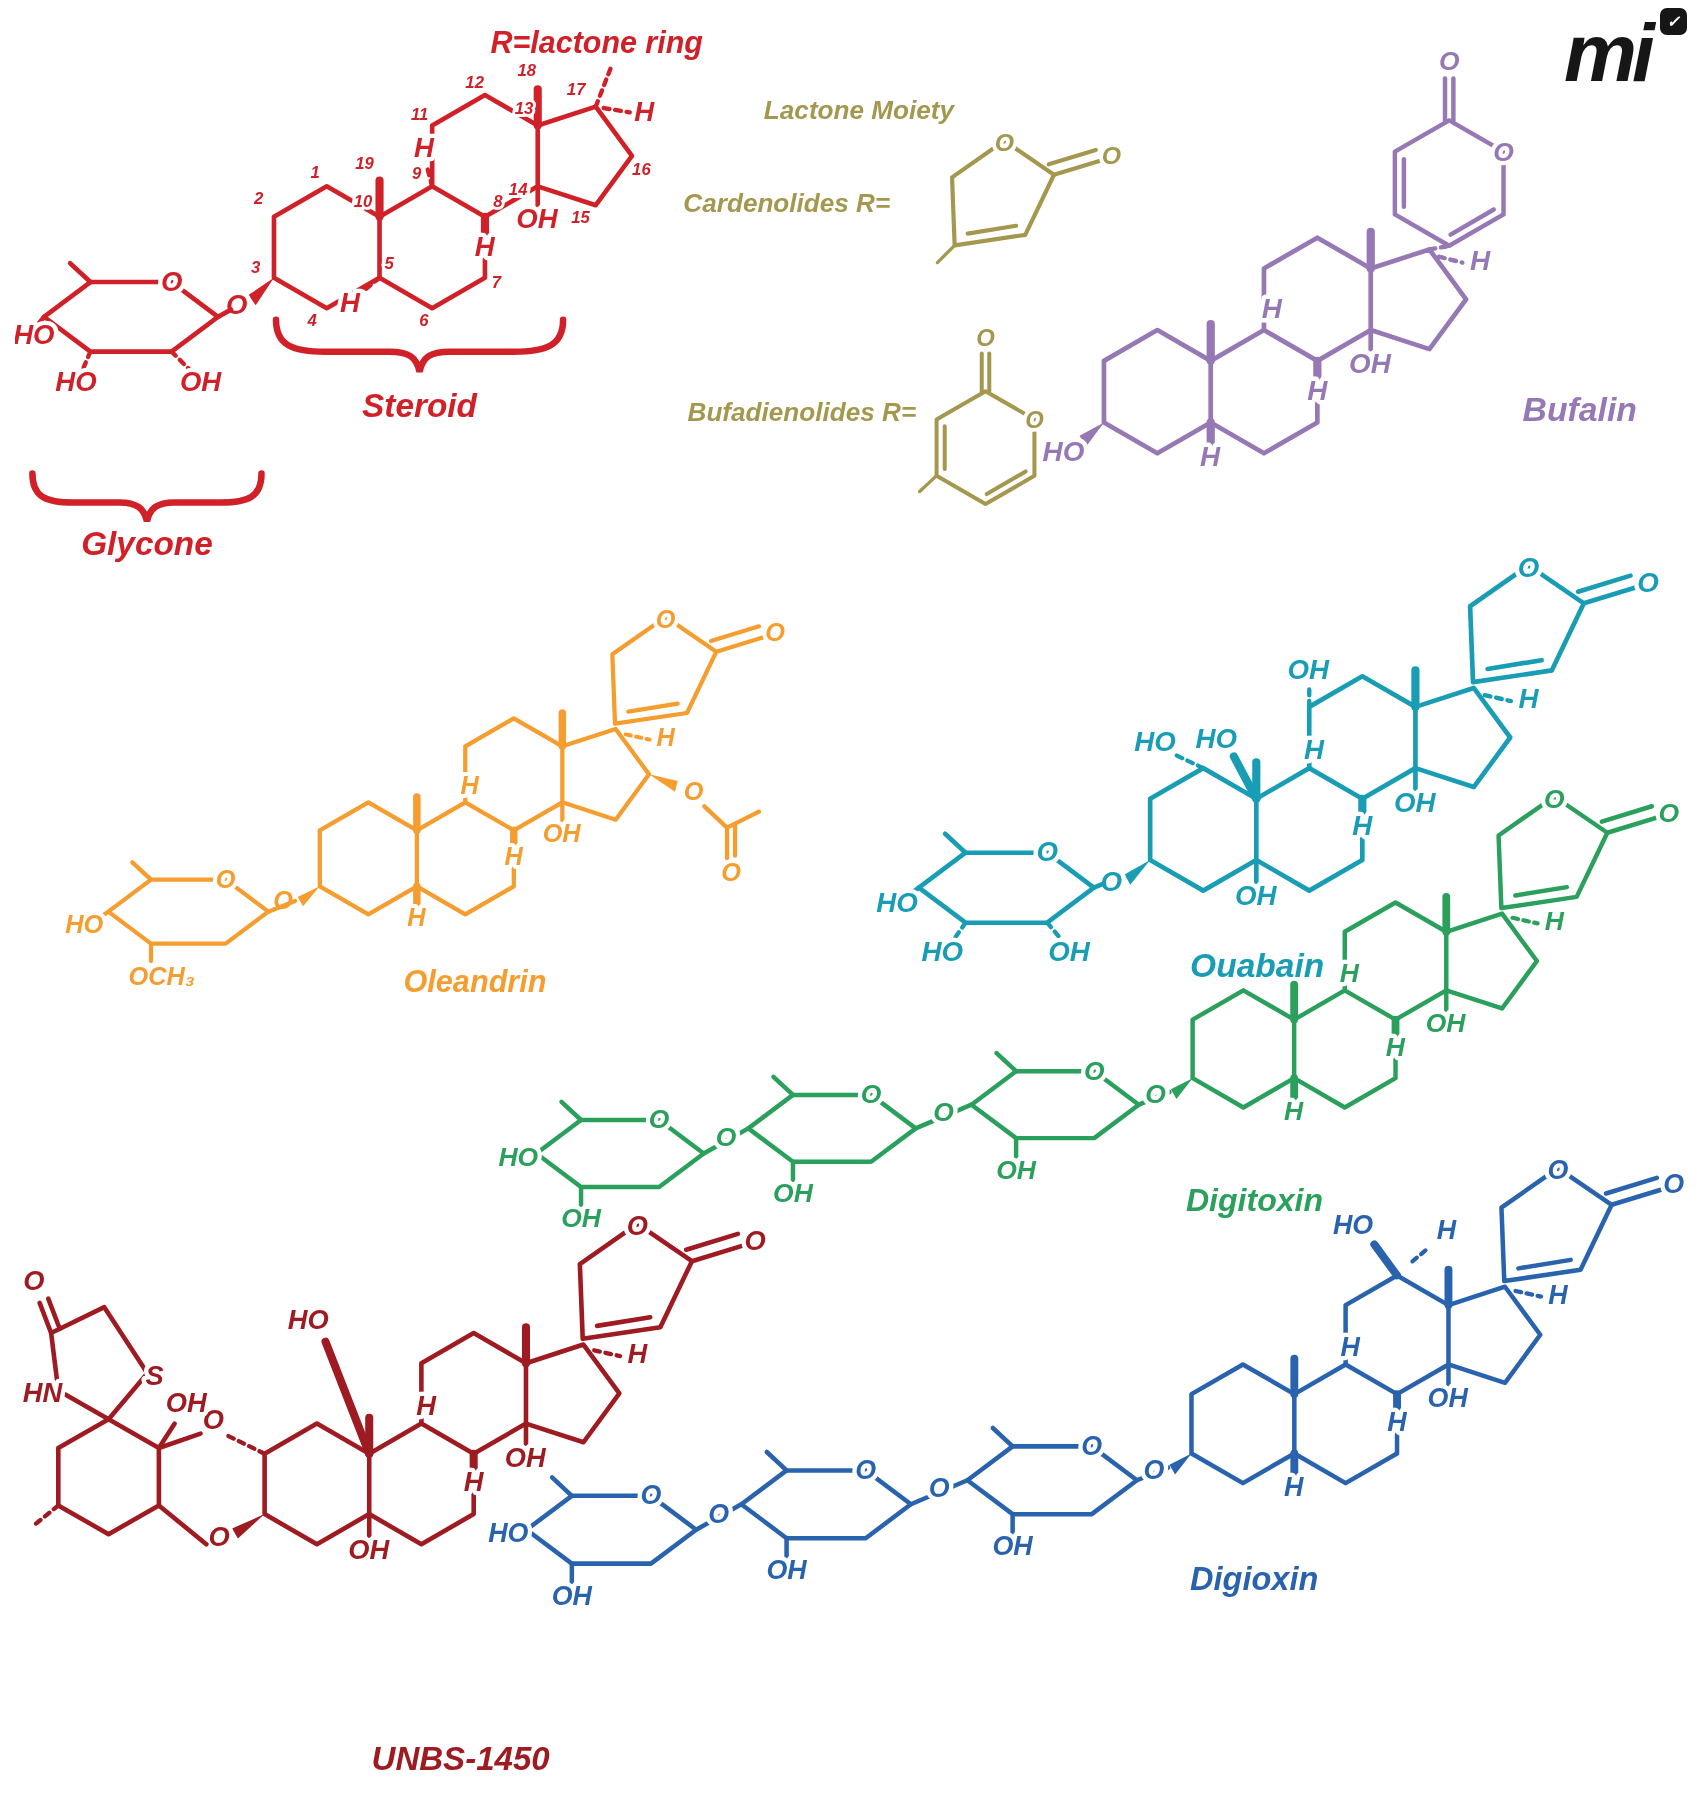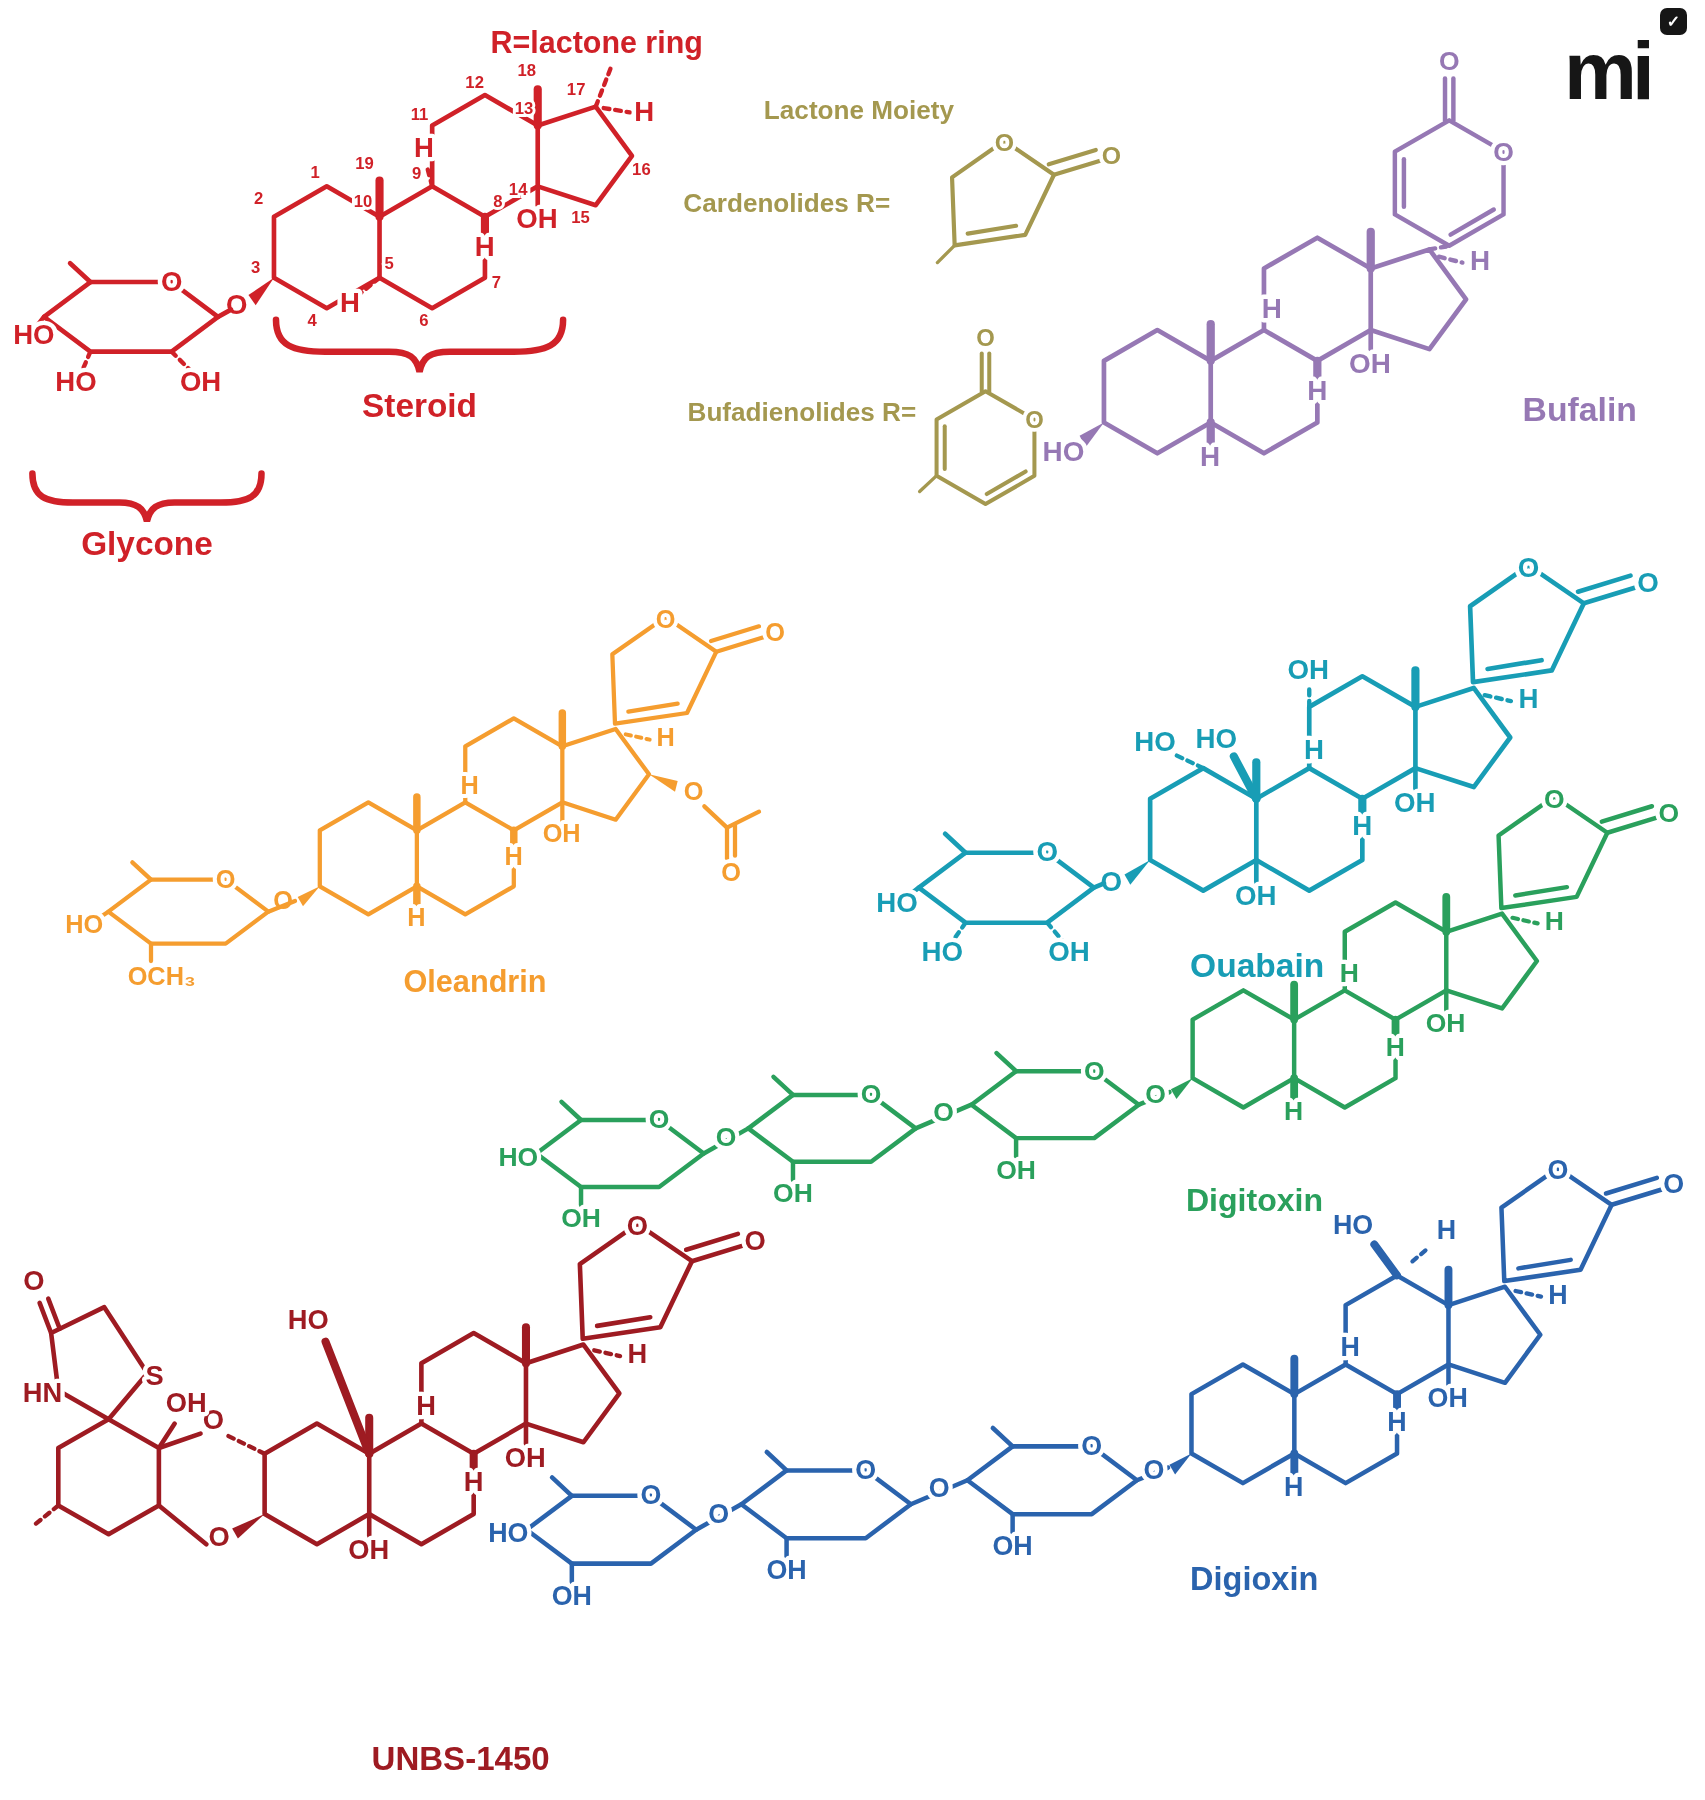--- a/index.html
+++ b/index.html
@@ -1,35 +1,35 @@
 <!DOCTYPE html>
 <html><head>
 <meta charset="utf-8">
 <style>
   html,body{margin:0;padding:0;background:#ffffff;}
   .canvas{position:relative;width:1705px;height:1800px;background:#ffffff;overflow:hidden;
-          font-family:"Liberation Sans",sans-serif;}
+          font-family:"Liberation Sans",sans-serif;font-style:italic;}
   .mol{position:absolute;}
   .bond{stroke:currentColor;stroke-width:3.2;fill:none;stroke-linecap:round;stroke-linejoin:round;}
   .bondw{stroke:currentColor;stroke-width:5.6;fill:none;stroke-linecap:round;}
   .dash{stroke:currentColor;stroke-width:3;fill:none;stroke-dasharray:4 4;stroke-linecap:round;}
   .wedge{fill:currentColor;stroke:none;}
   .brace{stroke:currentColor;stroke-width:4.5;fill:none;stroke-linecap:round;}
   .atom{font-family:"Liberation Sans",sans-serif;font-weight:bold;font-size:19px;fill:currentColor;
         text-anchor:middle;paint-order:stroke fill;stroke:#ffffff;stroke-width:6px;stroke-linejoin:round;}
   .cnum{font-family:"Liberation Sans",sans-serif;font-weight:bold;font-size:11.5px;fill:currentColor;
         text-anchor:middle;paint-order:stroke fill;stroke:#ffffff;stroke-width:4px;}
   .mol-name{font-family:"Liberation Sans",sans-serif;font-weight:bold;font-size:23px;fill:currentColor;
         text-anchor:middle;}
   .heading{font-family:"Liberation Sans",sans-serif;font-weight:bold;font-size:25px;fill:currentColor;
         text-anchor:start;}
   .heading-sm{font-family:"Liberation Sans",sans-serif;font-weight:bold;font-size:21px;fill:currentColor;
         text-anchor:start;}
   .logo{position:absolute;left:1558px;top:8px;width:145px;height:115px;color:#161616;}
-  .logo-text{position:absolute;left:6px;top:22px;font-size:82px;font-weight:bold;letter-spacing:-5px;
+  .logo-text{position:absolute;left:6px;top:4px;font-size:82px;font-weight:bold;letter-spacing:-5px;
         font-family:"Liberation Sans",sans-serif;color:#161616;line-height:1;}
   .logo-badge{position:absolute;left:102px;top:0px;width:27px;height:27px;background:#161616;
         border-radius:7px;display:flex;align-items:center;justify-content:center;}
   .logo-badge span{color:#ffffff;font-size:16px;font-weight:bold;}
 </style>
 </head>
 <body>
 
 <div class="canvas">
 

